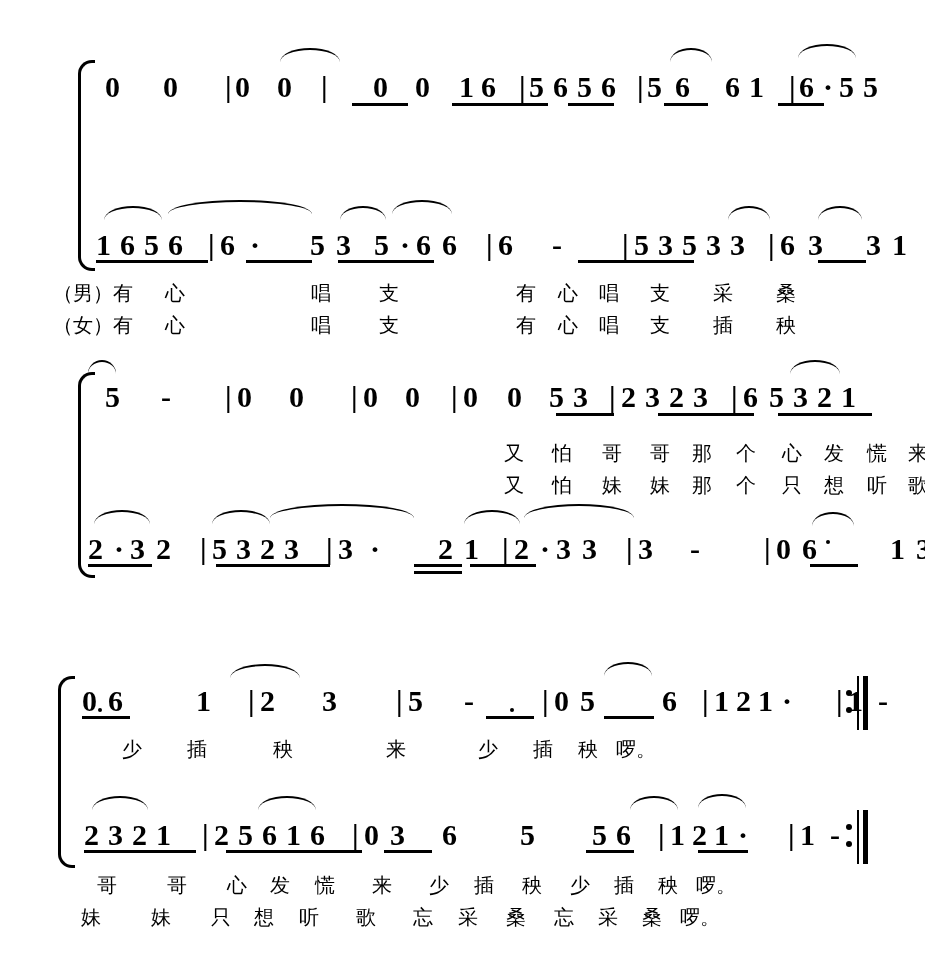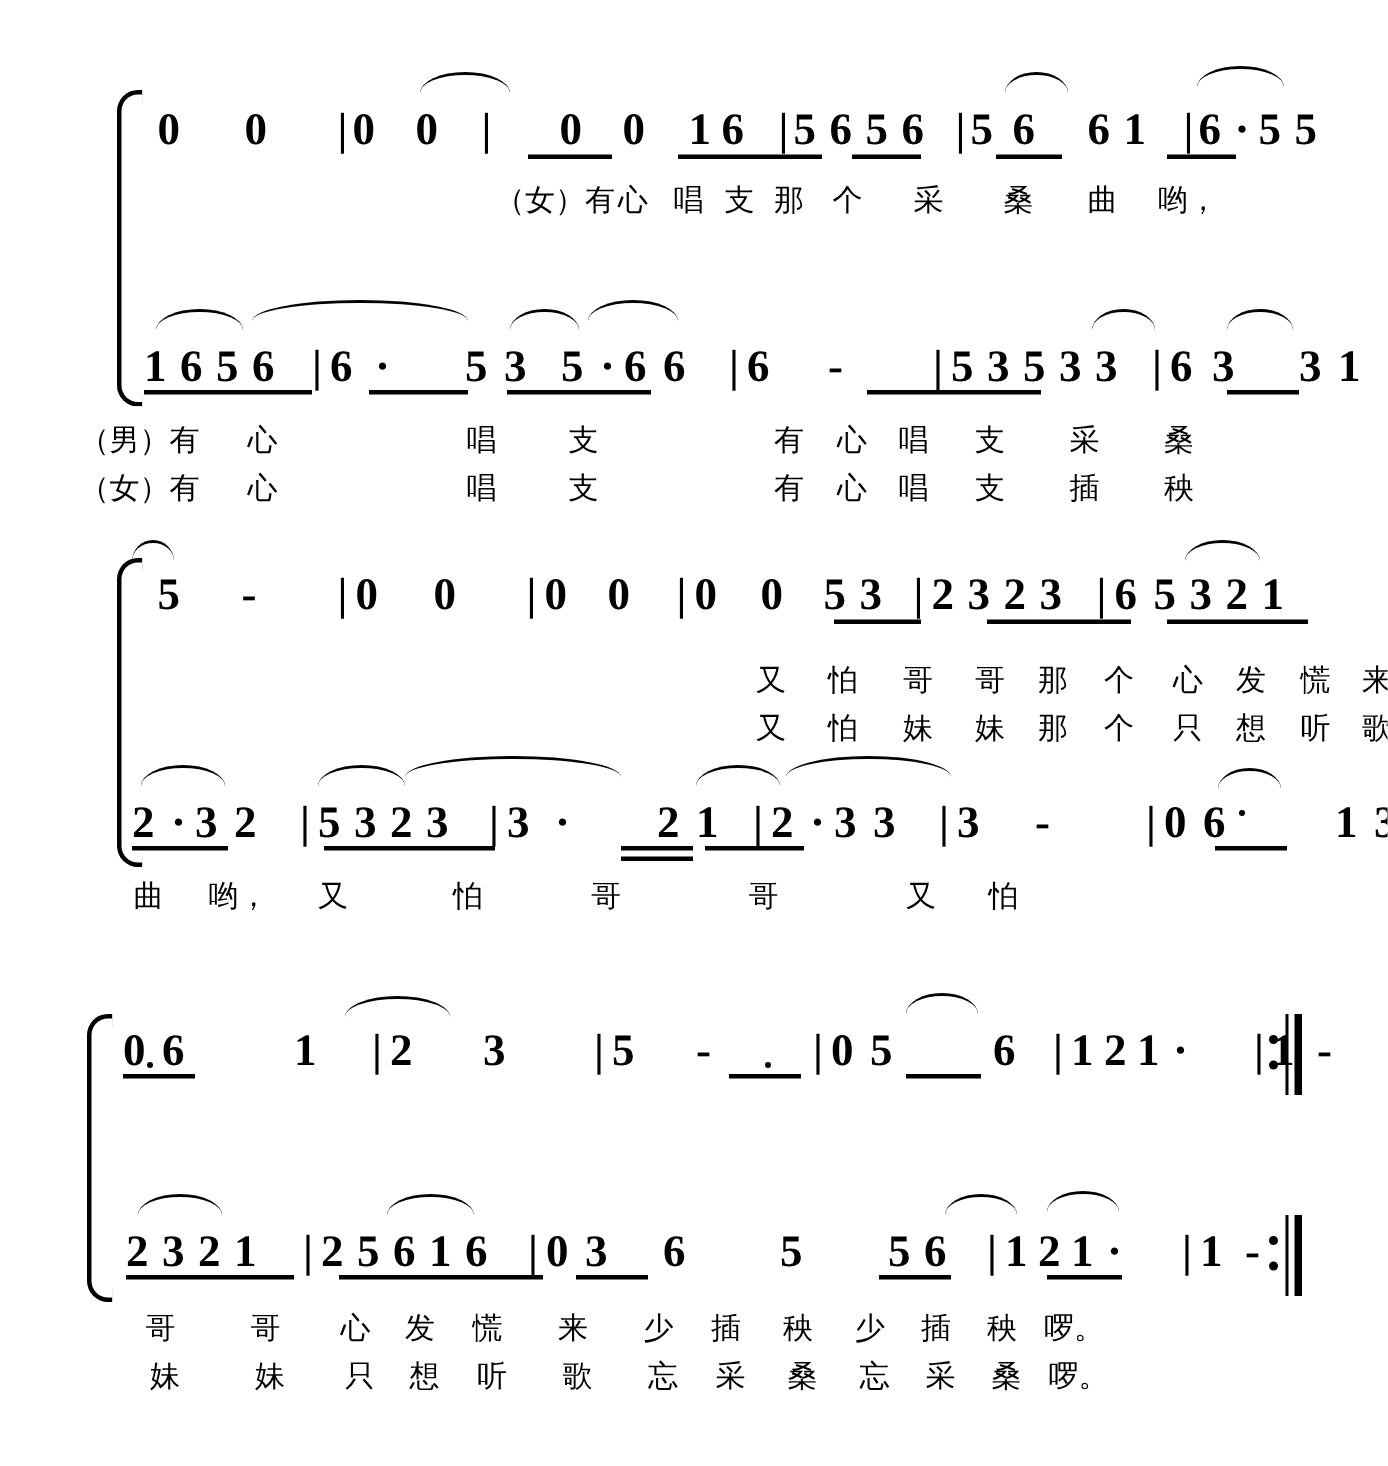--- a/index.html
+++ b/index.html
@@ -79,23 +79,20 @@
 
   <div class="beam" style="left:352px;top:103px;width:56px;"></div>
   <div class="beam" style="left:452px;top:103px;width:96px;"></div>
   <div class="beam" style="left:568px;top:103px;width:46px;"></div>
   <div class="beam" style="left:664px;top:103px;width:44px;"></div>
   <div class="beam" style="left:778px;top:103px;width:46px;"></div>
   <div class="slur" style="left:280px;top:48px;width:60px;"></div>
   <div class="slur" style="left:670px;top:48px;width:42px;"></div>
   <div class="slur" style="left:798px;top:44px;width:58px;"></div>
 
-  <div class="lyrics" style="left:330px;top:120px;">
-    <span style="width:72px">（女）有</span><span style="width:40px">心</span><span style="width:34px">唱</span><span style="width:34px">支</span><span style="width:32px">那</span><span style="width:46px">个</span><span style="width:62px">采</span><span style="width:58px">桑</span><span style="width:54px">曲</span><span style="width:60px">哟，</span>
-  </div>
 
   <div class="notes" style="left:96px;top:228px;">
     <span style="width:24px">1</span><span style="width:24px">6</span><span style="width:24px">5</span><span style="width:40px">6</span><span style="width:12px">|</span><span style="width:30px">6</span><span style="width:20px">·</span><span style="width:40px"></span><span style="width:26px">5</span><span style="width:38px">3</span><span style="width:26px">5</span><span style="width:16px">·</span><span style="width:26px">6</span><span style="width:44px">6</span><span style="width:12px">|</span><span style="width:54px">6</span><span style="width:70px">-</span><span style="width:12px">|</span><span style="width:24px">5</span><span style="width:24px">3</span><span style="width:24px">5</span><span style="width:24px">3</span><span style="width:38px">3</span><span style="width:12px">|</span><span style="width:28px">6</span><span style="width:58px">3</span><span style="width:26px">3</span><span style="width:24px">1</span>
   </div>
   <div class="beam" style="left:96px;top:260px;width:112px;"></div>
   <div class="beam" style="left:246px;top:260px;width:66px;"></div>
   <div class="beam" style="left:338px;top:260px;width:96px;"></div>
   <div class="beam" style="left:578px;top:260px;width:116px;"></div>
   <div class="beam" style="left:818px;top:260px;width:48px;"></div>
   <div class="slur" style="left:104px;top:206px;width:58px;"></div>
@@ -139,41 +136,41 @@
   <div class="beam" style="left:414px;top:571px;width:48px;"></div>
   <div class="beam" style="left:470px;top:564px;width:66px;"></div>
   <div class="beam" style="left:810px;top:564px;width:48px;"></div>
   <div class="slur" style="left:94px;top:510px;width:56px;"></div>
   <div class="slur" style="left:212px;top:510px;width:58px;"></div>
   <div class="slur" style="left:270px;top:504px;width:144px;"></div>
   <div class="slur" style="left:464px;top:510px;width:56px;"></div>
   <div class="slur" style="left:524px;top:504px;width:110px;"></div>
   <div class="slur" style="left:812px;top:512px;width:42px;"></div>
 
-  <div class="lyrics" style="left:74px;top:584px;">
-    <span style="width:50px">曲</span><span style="width:70px">哟，</span><span style="width:56px">又</span><span style="width:124px">怕</span><span style="width:60px">哥</span><span style="width:150px">哥</span><span style="width:60px">又</span><span style="width:50px">怕</span>
-  </div>
 
   <div class="brace" style="left:58px;top:676px;height:186px;"></div>
 
   <div class="notes" style="left:82px;top:684px;">
     <span style="width:26px">0</span><span style="width:26px">6</span><span style="width:62px"></span><span style="width:52px">1</span><span style="width:12px">|</span><span style="width:62px">2</span><span style="width:74px">3</span><span style="width:12px">|</span><span style="width:56px">5</span><span style="width:78px">-</span><span style="width:12px">|</span><span style="width:26px">0</span><span style="width:26px">5</span><span style="width:56px"></span><span style="width:40px">6</span><span style="width:12px">|</span><span style="width:22px">1</span><span style="width:22px">2</span><span style="width:24px">1</span><span style="width:20px">·</span><span style="width:34px"></span><span style="width:12px">|</span><span style="width:30px">1</span><span style="width:44px">-</span>
   </div>
   <div class="beam" style="left:82px;top:716px;width:48px;"></div>
   <div class="beam" style="left:486px;top:716px;width:48px;"></div>
   <div class="beam" style="left:604px;top:716px;width:50px;"></div>
   <div class="slur" style="left:230px;top:664px;width:70px;"></div>
   <div class="slur" style="left:604px;top:662px;width:48px;"></div>
   <div class="repeat" style="left:838px;top:676px;width:30px;height:54px;">
     <div class="thick"></div>
       <div class="thin"></div>
       <div class="d1"></div>
       <div class="d2"></div>
   </div>
 
+  <div class="lyrics" style="left:100px;top:736px;">
+    <span style="width:64px">少</span><span style="width:66px">插</span><span style="width:106px">秧</span><span style="width:120px">来</span><span style="width:64px">少</span><span style="width:46px">插</span><span style="width:44px">秧</span><span style="width:52px">啰。</span>
+  </div>
 
   <div class="notes" style="left:84px;top:818px;">
     <span style="width:24px">2</span><span style="width:24px">3</span><span style="width:24px">2</span><span style="width:46px">1</span><span style="width:12px">|</span><span style="width:24px">2</span><span style="width:24px">5</span><span style="width:24px">6</span><span style="width:24px">1</span><span style="width:42px">6</span><span style="width:12px">|</span><span style="width:26px">0</span><span style="width:52px">3</span><span style="width:26px">6</span><span style="width:52px"></span><span style="width:26px">5</span><span style="width:46px"></span><span style="width:24px">5</span><span style="width:42px">6</span><span style="width:12px">|</span><span style="width:22px">1</span><span style="width:22px">2</span><span style="width:24px">1</span><span style="width:20px">·</span><span style="width:30px"></span><span style="width:12px">|</span><span style="width:30px">1</span><span style="width:40px">-</span>
   </div>
   <div class="beam" style="left:84px;top:850px;width:112px;"></div>
   <div class="beam" style="left:226px;top:850px;width:136px;"></div>
   <div class="beam" style="left:384px;top:850px;width:48px;"></div>
   <div class="beam" style="left:586px;top:850px;width:48px;"></div>
   <div class="beam" style="left:698px;top:850px;width:50px;"></div>
   <div class="slur" style="left:92px;top:796px;width:56px;"></div>
@@ -183,20 +180,20 @@
   <div class="repeat" style="left:838px;top:810px;width:30px;height:54px;">
     <div class="thick"></div>
       <div class="thin"></div>
       <div class="d1"></div>
       <div class="d2"></div>
   </div>
 
   <div class="lyrics" style="left:76px;top:872px;">
     <span style="width:62px">哥</span><span style="width:78px">哥</span><span style="width:42px">心</span><span style="width:44px">发</span><span style="width:46px">慌</span><span style="width:68px">来</span><span style="width:46px">少</span><span style="width:44px">插</span><span style="width:52px">秧</span><span style="width:44px">少</span><span style="width:44px">插</span><span style="width:44px">秧</span><span style="width:52px">啰。</span>
   </div>
-  <div class="lyrics" style="left:79px;top:904px;">
+  <div class="lyrics" style="left:60px;top:904px;">
     <span style="width:62px">妹</span><span style="width:78px">妹</span><span style="width:42px">只</span><span style="width:44px">想</span><span style="width:46px">听</span><span style="width:68px">歌</span><span style="width:46px">忘</span><span style="width:44px">采</span><span style="width:52px">桑</span><span style="width:44px">忘</span><span style="width:44px">采</span><span style="width:44px">桑</span><span style="width:52px">啰。</span>
   </div>
 
   <div class="dot" style="left:98px;top:708px;"></div>
   <div class="dot" style="left:510px;top:708px;"></div>
   <div class="dot" style="left:826px;top:540px;"></div>
 </div>
 
 </body></html>

